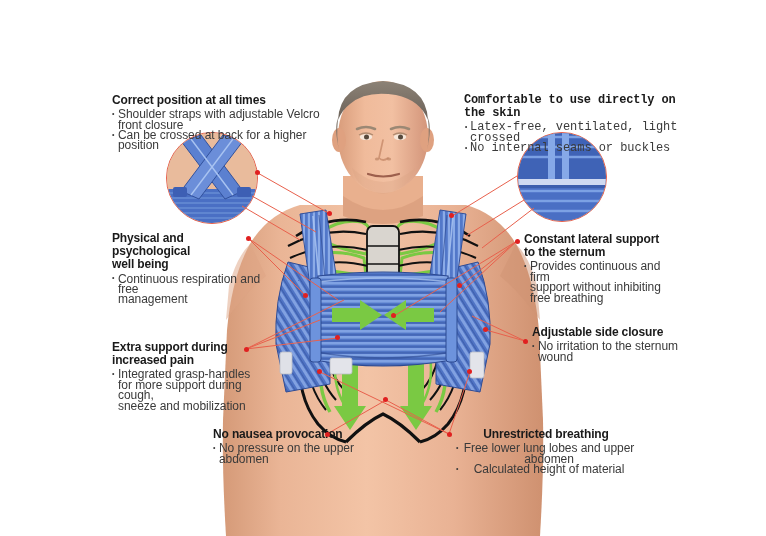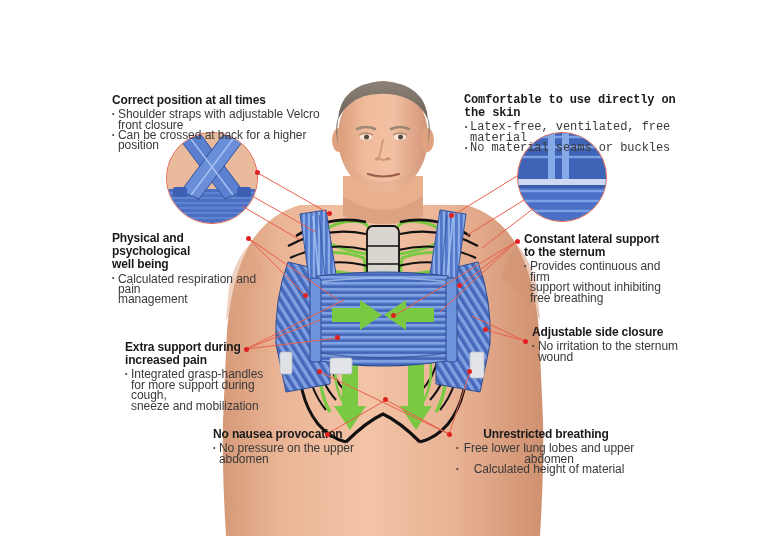--- a/index.html
+++ b/index.html
@@ -352,47 +352,47 @@
     <ul>
       <li>Shoulder straps with adjustable Velcro front closure</li>
       <li>Can be crossed at back for a higher position</li>
     </ul>
   </div>
   <div class="dot" style="left:255px; top:170px;"></div>
 
   <div class="callout" style="left:464px; top:94px; width:215px;font-family:Liberation Mono, monospace;">
     <div class="title">Comfortable to use directly on the skin</div>
     <ul>
-      <li>Latex-free, ventilated, free material</li>
-      <li>No material seams or buckles</li>
+      <li>Latex-free, ventilated, light crossed</li>
+      <li>No internal seams or buckles</li>
     </ul>
   </div>
 
   <div class="callout" style="left:112px; top:232px; width:150px;">
     <div class="title">Physical and psychological
 well being</div>
     <ul>
-      <li>Calculated respiration and pain
+      <li>Continuous respiration and free
 management</li>
     </ul>
   </div>
   <div class="dot" style="left:246px; top:236px;"></div>
 
   <div class="callout right-align" style="left:524px; top:233px; width:150px;">
     <div class="title">Constant lateral support
 to the sternum</div>
     <ul>
       <li>Provides continuous and firm
 support without inhibiting
 free breathing</li>
     </ul>
   </div>
   <div class="dot" style="left:515px; top:239px;"></div>
 
-  <div class="callout" style="left:125px; top:341px; width:152px;">
+  <div class="callout" style="left:112px; top:341px; width:152px;">
     <div class="title">Extra support during
 increased pain</div>
     <ul>
       <li>Integrated grasp-handles
 for more support during cough,
 sneeze and mobilization</li>
     </ul>
   </div>
   <div class="dot" style="left:244px; top:347px;"></div>
 

